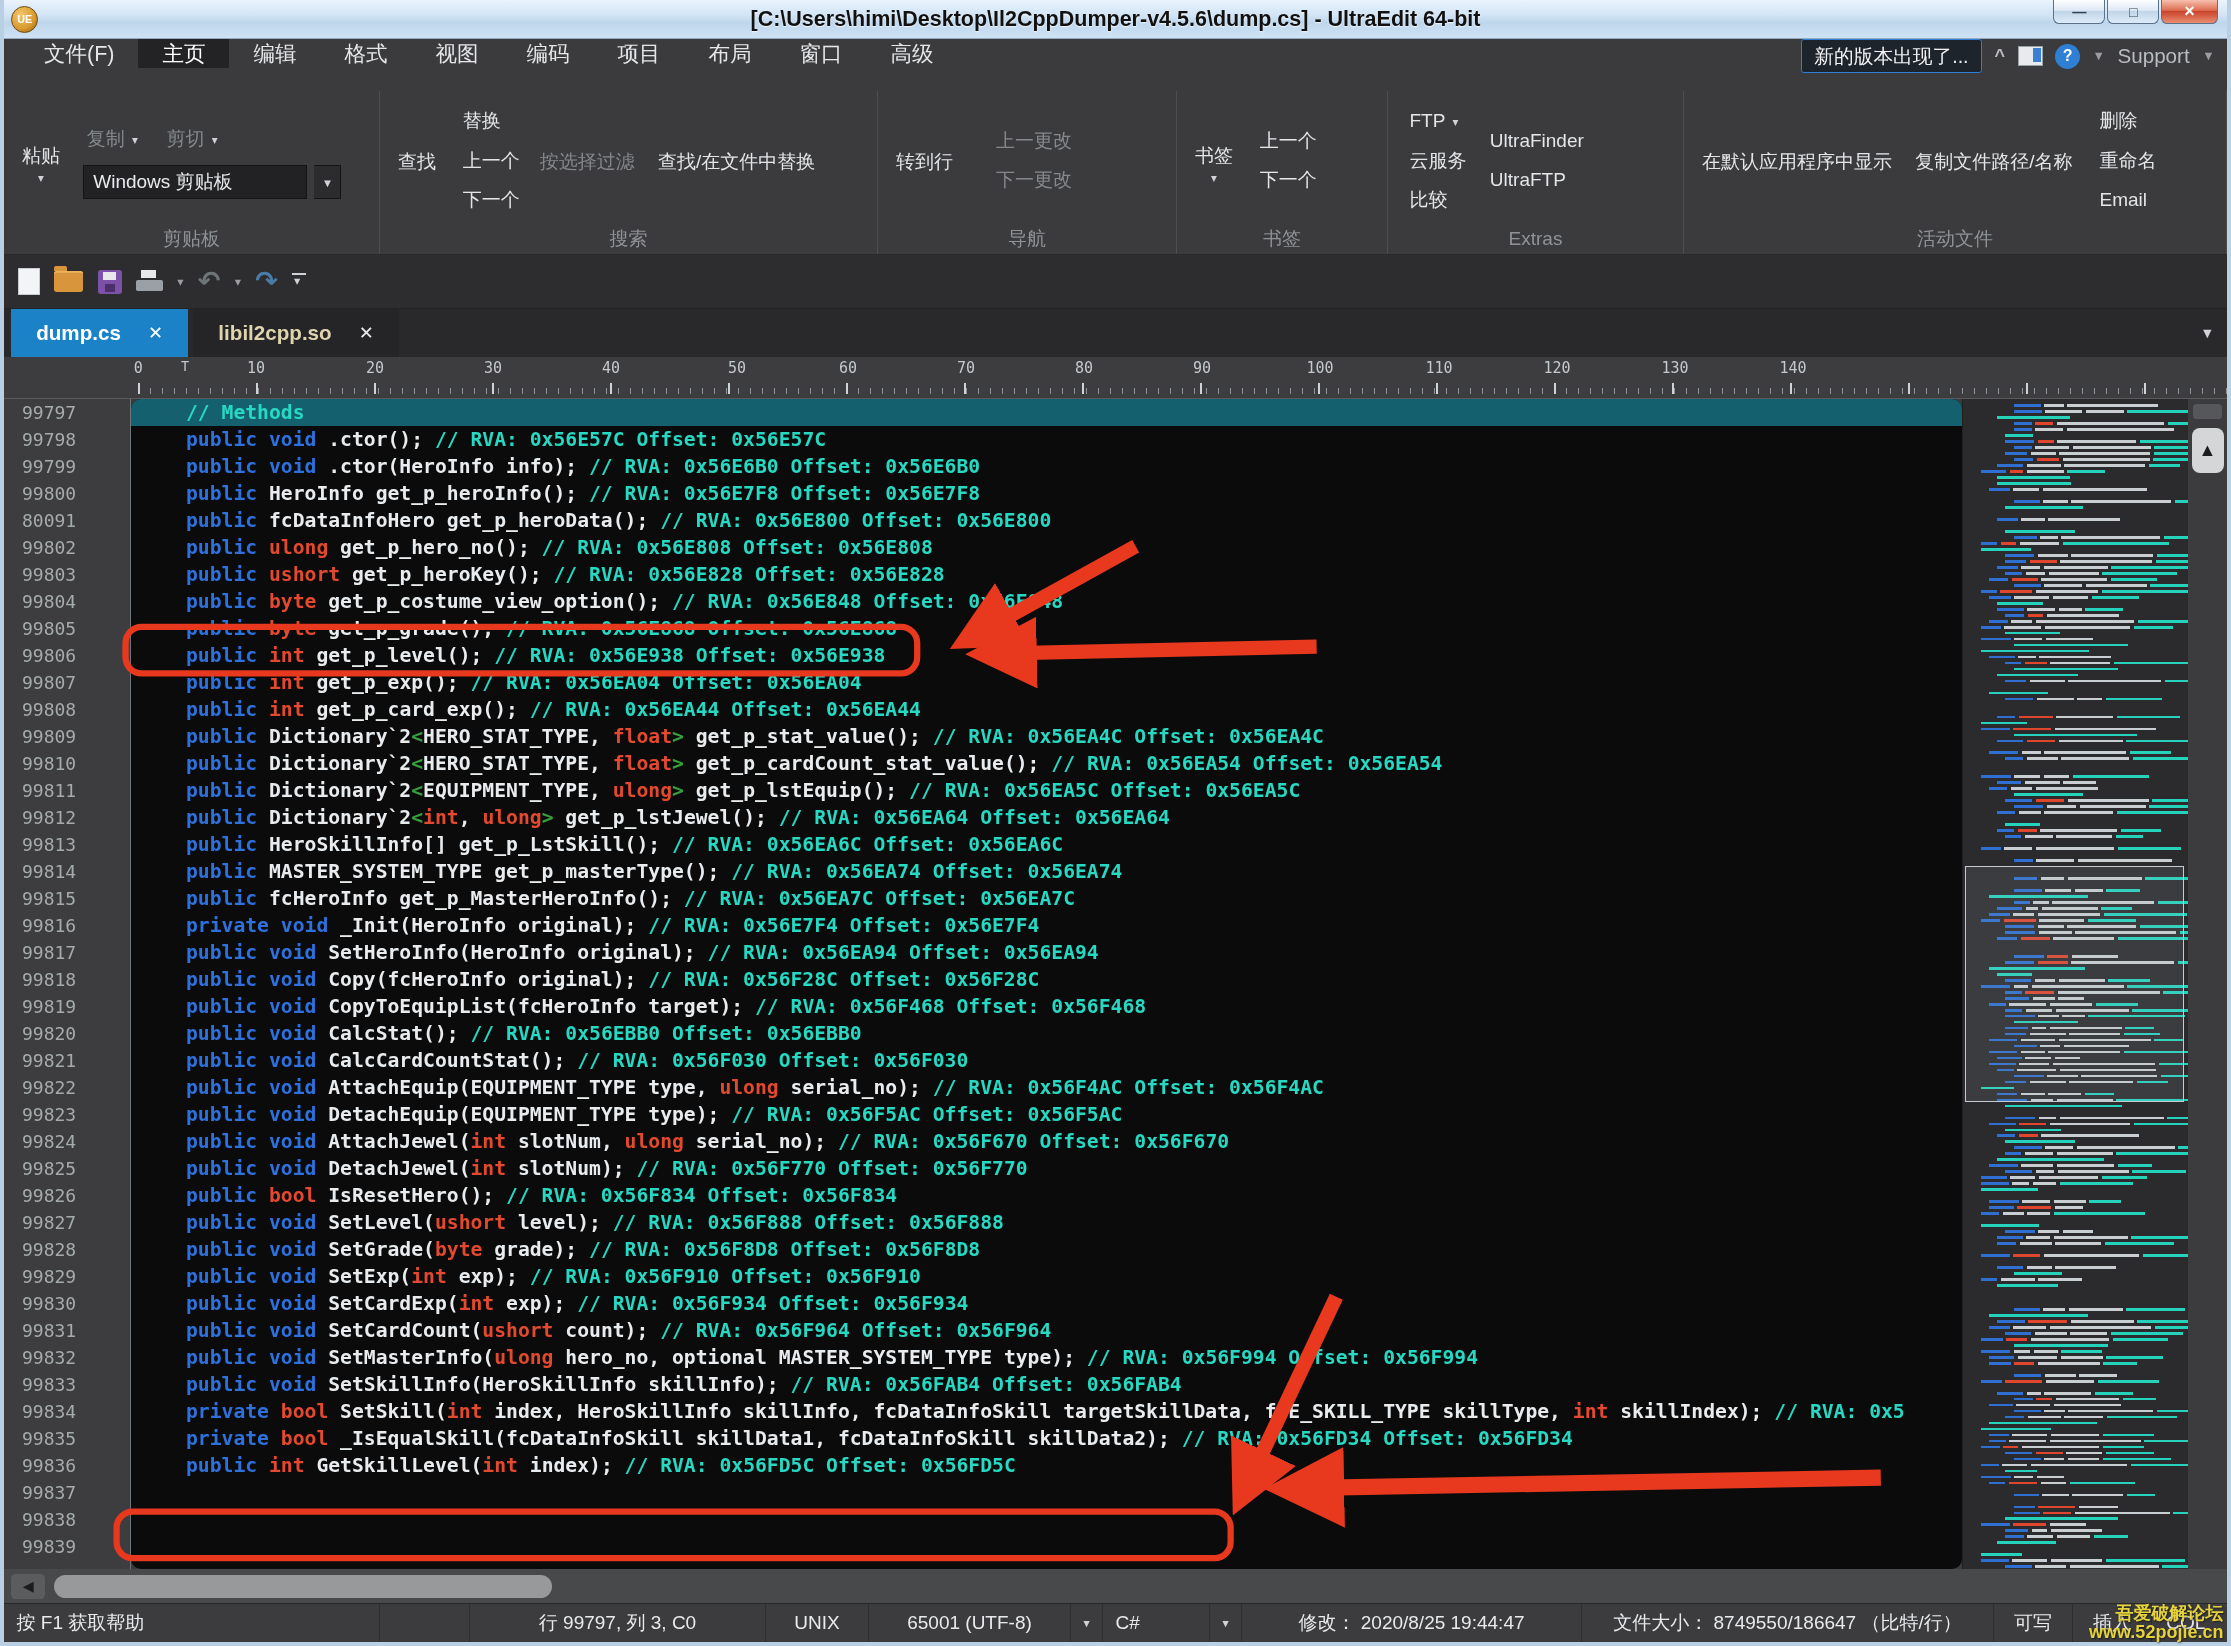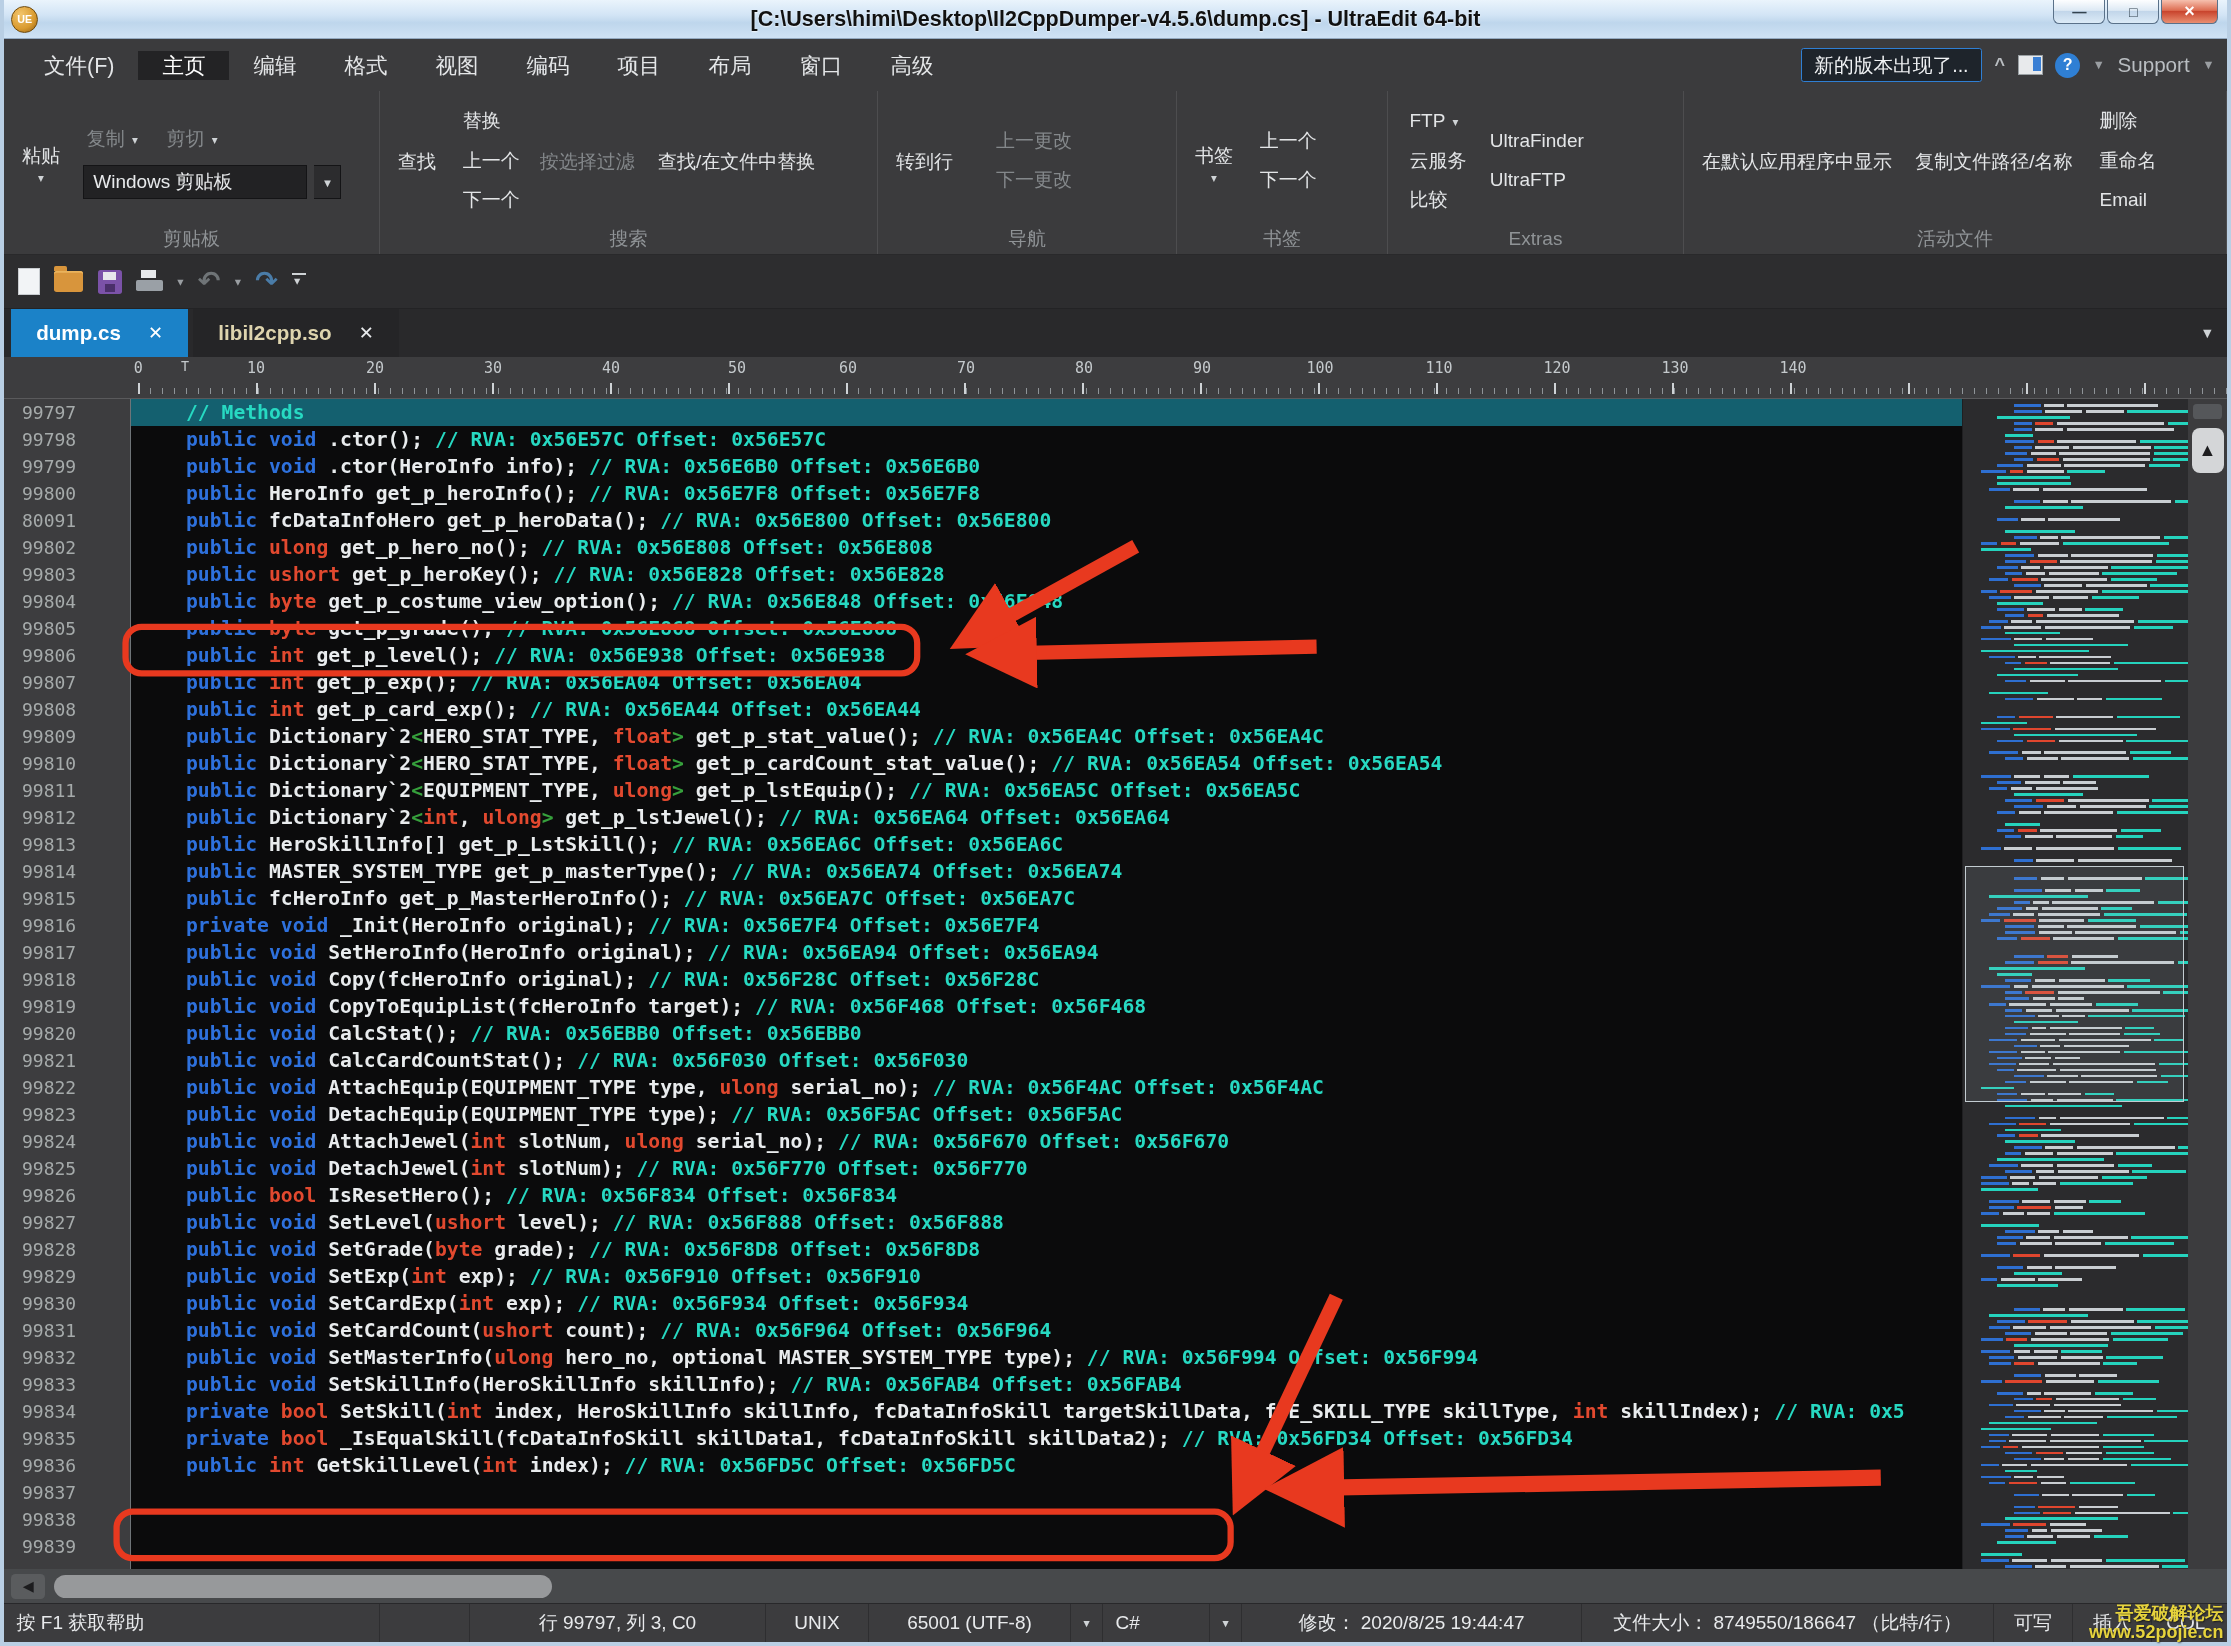--- a/index.html
+++ b/index.html
@@ -13,21 +13,21 @@
     background:radial-gradient(circle at 35% 30%,#f2c56d,#d99a2e 60%,#8a5a10);border:1.8px solid #6e4a0e;
     color:#fff;font-weight:bold;font-size:10.7px;display:flex;align-items:center;justify-content:center;box-sizing:border-box;}
   .wtitle{position:absolute;left:0;right:0;text-align:center;font-size:21.5px;font-weight:bold;color:#111;
     text-shadow:0 0.9px 1.8px rgba(255,255,255,.8);}
   .wbtns{margin-left:auto;display:flex;gap:1.8px;align-self:flex-start;margin-right:9px;z-index:2;}
   .wbtn{width:52px;height:24px;border:0.9px solid #5a7189;border-top:none;border-radius:0 0 6.3px 6.3px;
     background:linear-gradient(#fdfeff,#dde9f4 45%,#c2d6ea 50%,#dcebf7);display:flex;align-items:center;
     justify-content:center;color:#33434f;font-weight:bold;font-size:14.3px;box-sizing:border-box;}
   .wbtn.close{width:57px;background:linear-gradient(#f6c0ae,#dd6d52 45%,#c9452e 50%,#e98e70);color:#fff;font-size:18px;}
   
-  .menubar{height:52px;flex:0 0 52px;background:#3b3b3d;display:flex;align-items:center;padding-left:16px;position:relative;}
+  .menubar{height:52px;flex:0 0 52px;background:#3b3b3d;display:flex;align-items:flex-start;padding-left:16px;position:relative;}
   .mitem{padding:0 24px;display:flex;align-items:center;font-size:21.5px;color:#e4e6e8;cursor:default;}
   .mitem.active{background:#232325;color:#fff;}
   .mright{margin-left:auto;display:flex;align-items:center;gap:12.5px;padding-right:12.5px;}
   .updbtn{height:32px;border:1.8px solid #2f7fd4;border-radius:2.7px;background:#1e242b;color:#f0f2f4;
     font-size:19.7px;display:flex;align-items:center;padding:0 12.5px;}
   .mico{color:#b9bdc1;font-size:18px;font-weight:bold;}
   .helpico{width:25px;height:25px;border-radius:50%;background:#2f7fd4;color:#fff;font-weight:bold;
     display:flex;align-items:center;justify-content:center;font-size:16px;}
   .winico{width:23px;height:18px;background:#e8eaec;border:0.9px solid #9aa0a4;position:relative;}
   .winico::after{content:"";position:absolute;right:0.9px;top:0.9px;width:8px;height:14.3px;background:#3a7fd4;}
@@ -96,21 +96,21 @@
   .ruler .tmark{position:absolute;top:1.8px;transform:translateX(-50%);color:#c4c9cc;font-size:13.4px;
     font-family:"DejaVu Sans Mono",monospace;}
   .tickminor{position:absolute;left:7.2px;right:0;bottom:3.6px;height:6.3px;
     background:repeating-linear-gradient(90deg,#8f9498 0 0.9px,transparent 0.9px 12px);}
   .tickmajor{position:absolute;left:7.2px;right:0;bottom:3.6px;height:11.6px;
     background:repeating-linear-gradient(90deg,#cfd3d6 0 1.8px,transparent 1.8px 118px);}
   .editmain{flex:1;display:flex;min-height:0;}
   .gutter{width:126px;flex:0 0 126px;background:#3d3d3f;border-right:0.9px solid #6f7478;overflow:hidden;}
   .lnum{height:27px;line-height:27px;padding-left:18px;color:#a6abab;font-size:18px;
     font-family:"DejaVu Sans Mono","Liberation Mono",monospace;}
-  .codecol{flex:1;background:#0b0b0c;overflow:hidden;position:relative;}
+  .codecol{flex:1;background:#0b0b0c;overflow:hidden;position:relative;border-radius:10px;}
   .cline{height:27px;line-height:27px;padding-left:55px;white-space:pre;font-size:19.7px;font-weight:bold;
     font-family:"DejaVu Sans Mono","Liberation Mono",monospace;}
   .cline.cur{background:#14606f;}
   .tk-k{color:#2e71dd;}.tk-t{color:#e2492f;}.tk-p{color:#e9ecee;}.tk-c{color:#27d9c2;}.tk-g{color:#36a03c;}
   
   .minimap{width:226px;flex:0 0 226px;background:#2b2b2d;border-left:0.9px solid #1f1f21;position:relative;
     overflow:hidden;padding:5.4px 0 0 12.5px;box-sizing:border-box;}
   .mrow{height:2.7px;margin-bottom:3.3px;white-space:nowrap;}
   .mseg{display:inline-block;height:2.7px;margin-right:3.6px;vertical-align:top;}
   .mviewport{position:absolute;left:1.8px;right:3.6px;top:467px;height:236px;border:1.8px solid #c3ccd1;

